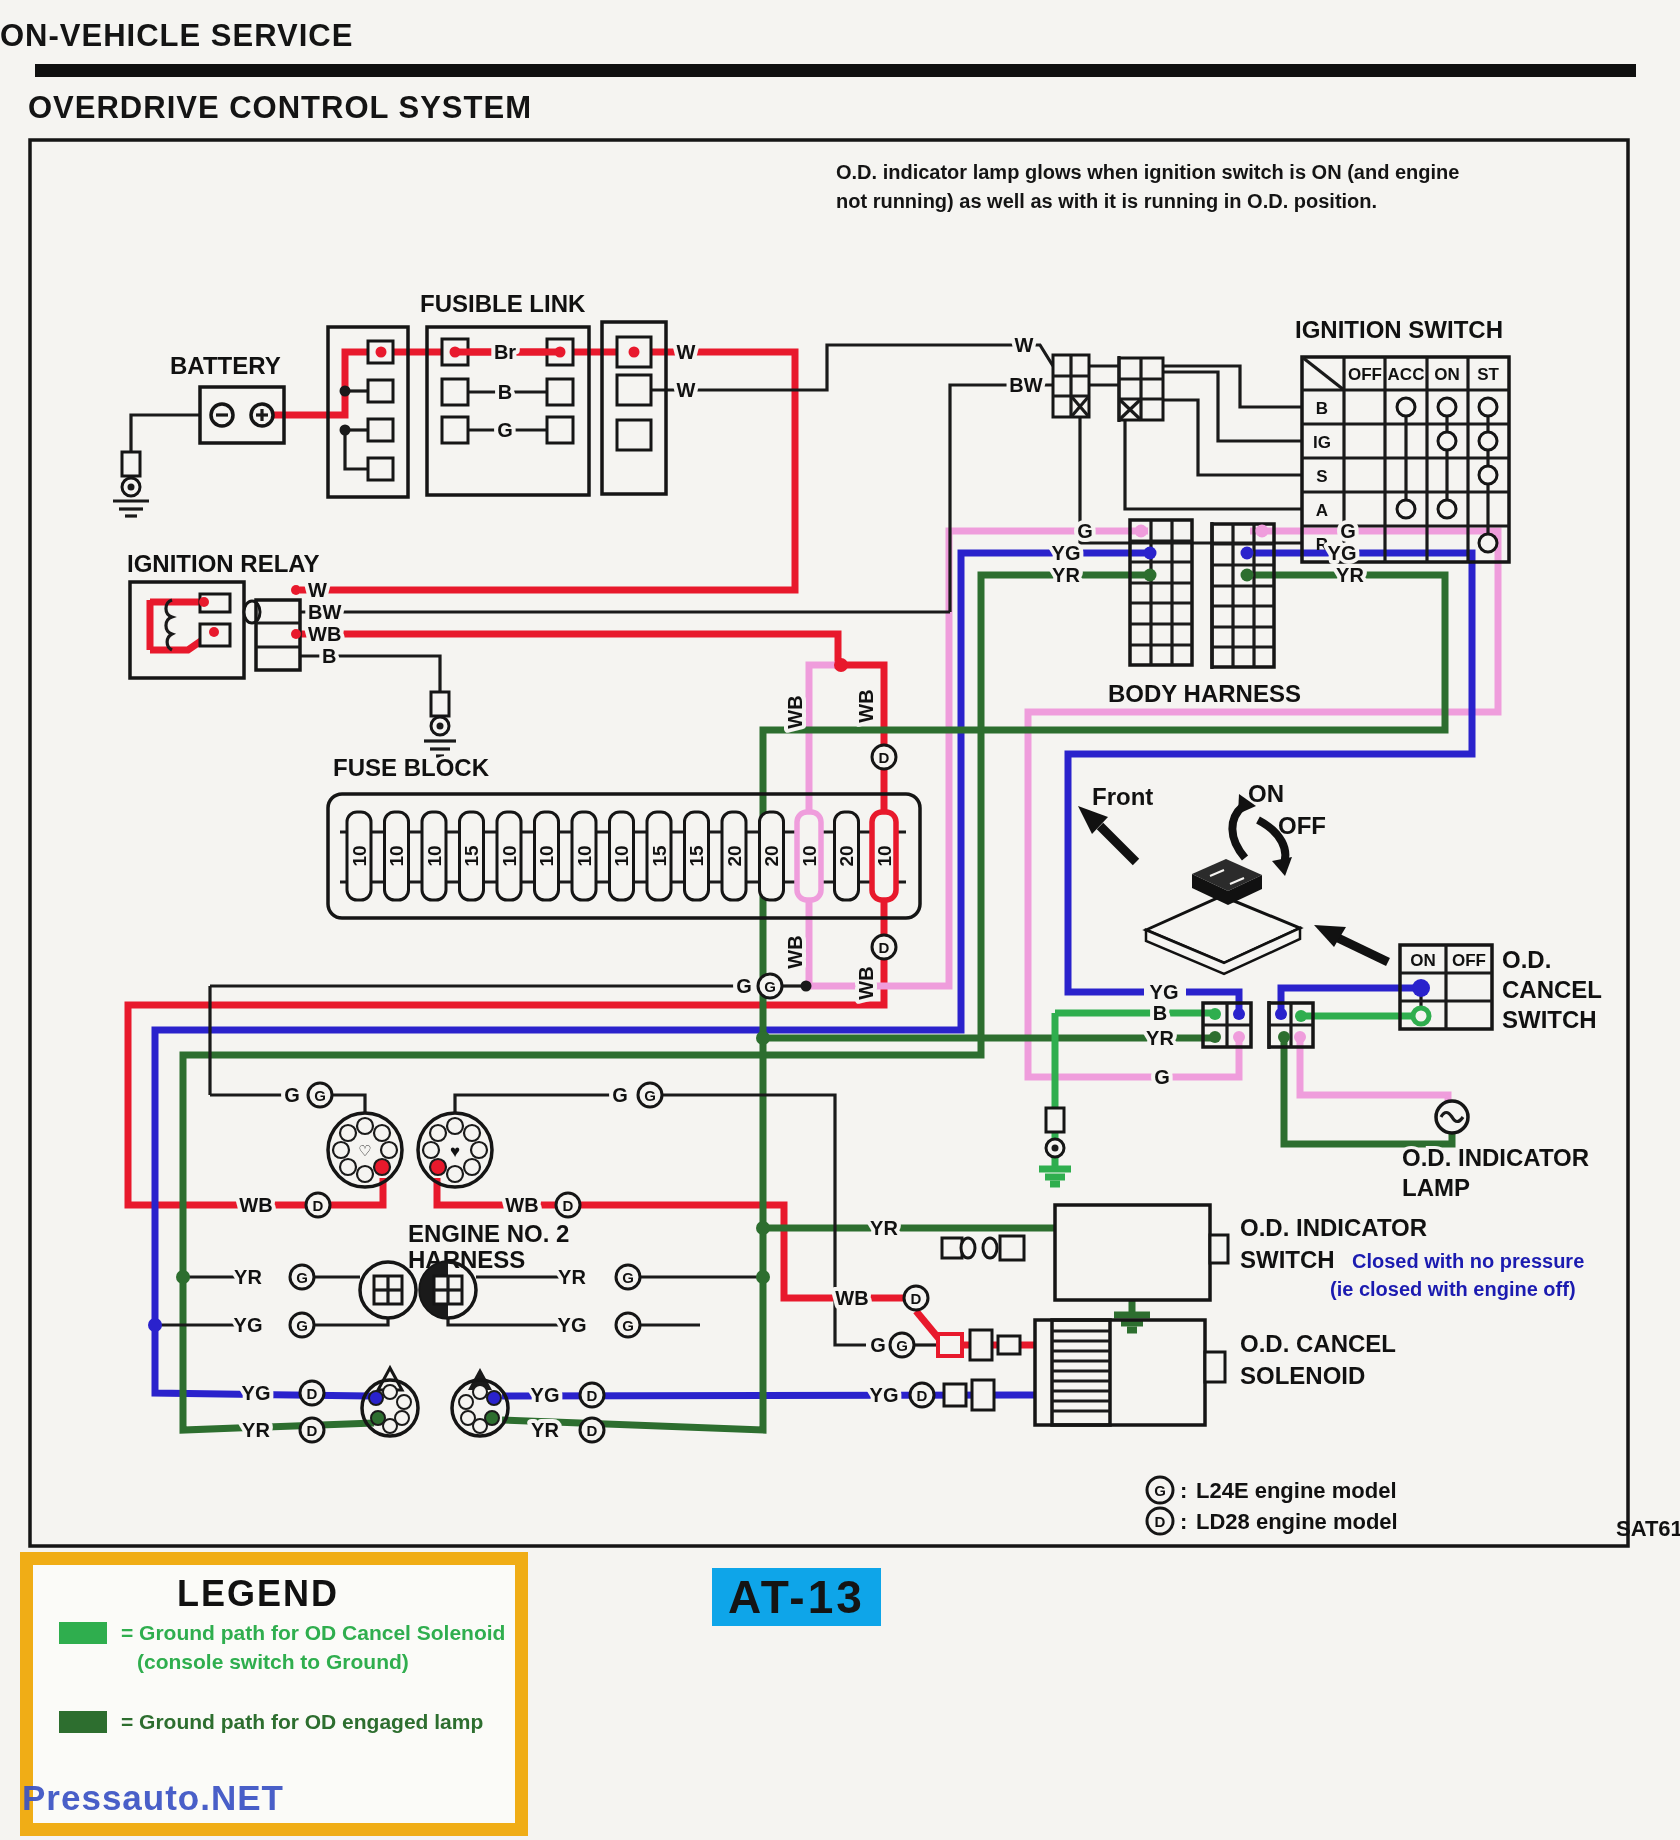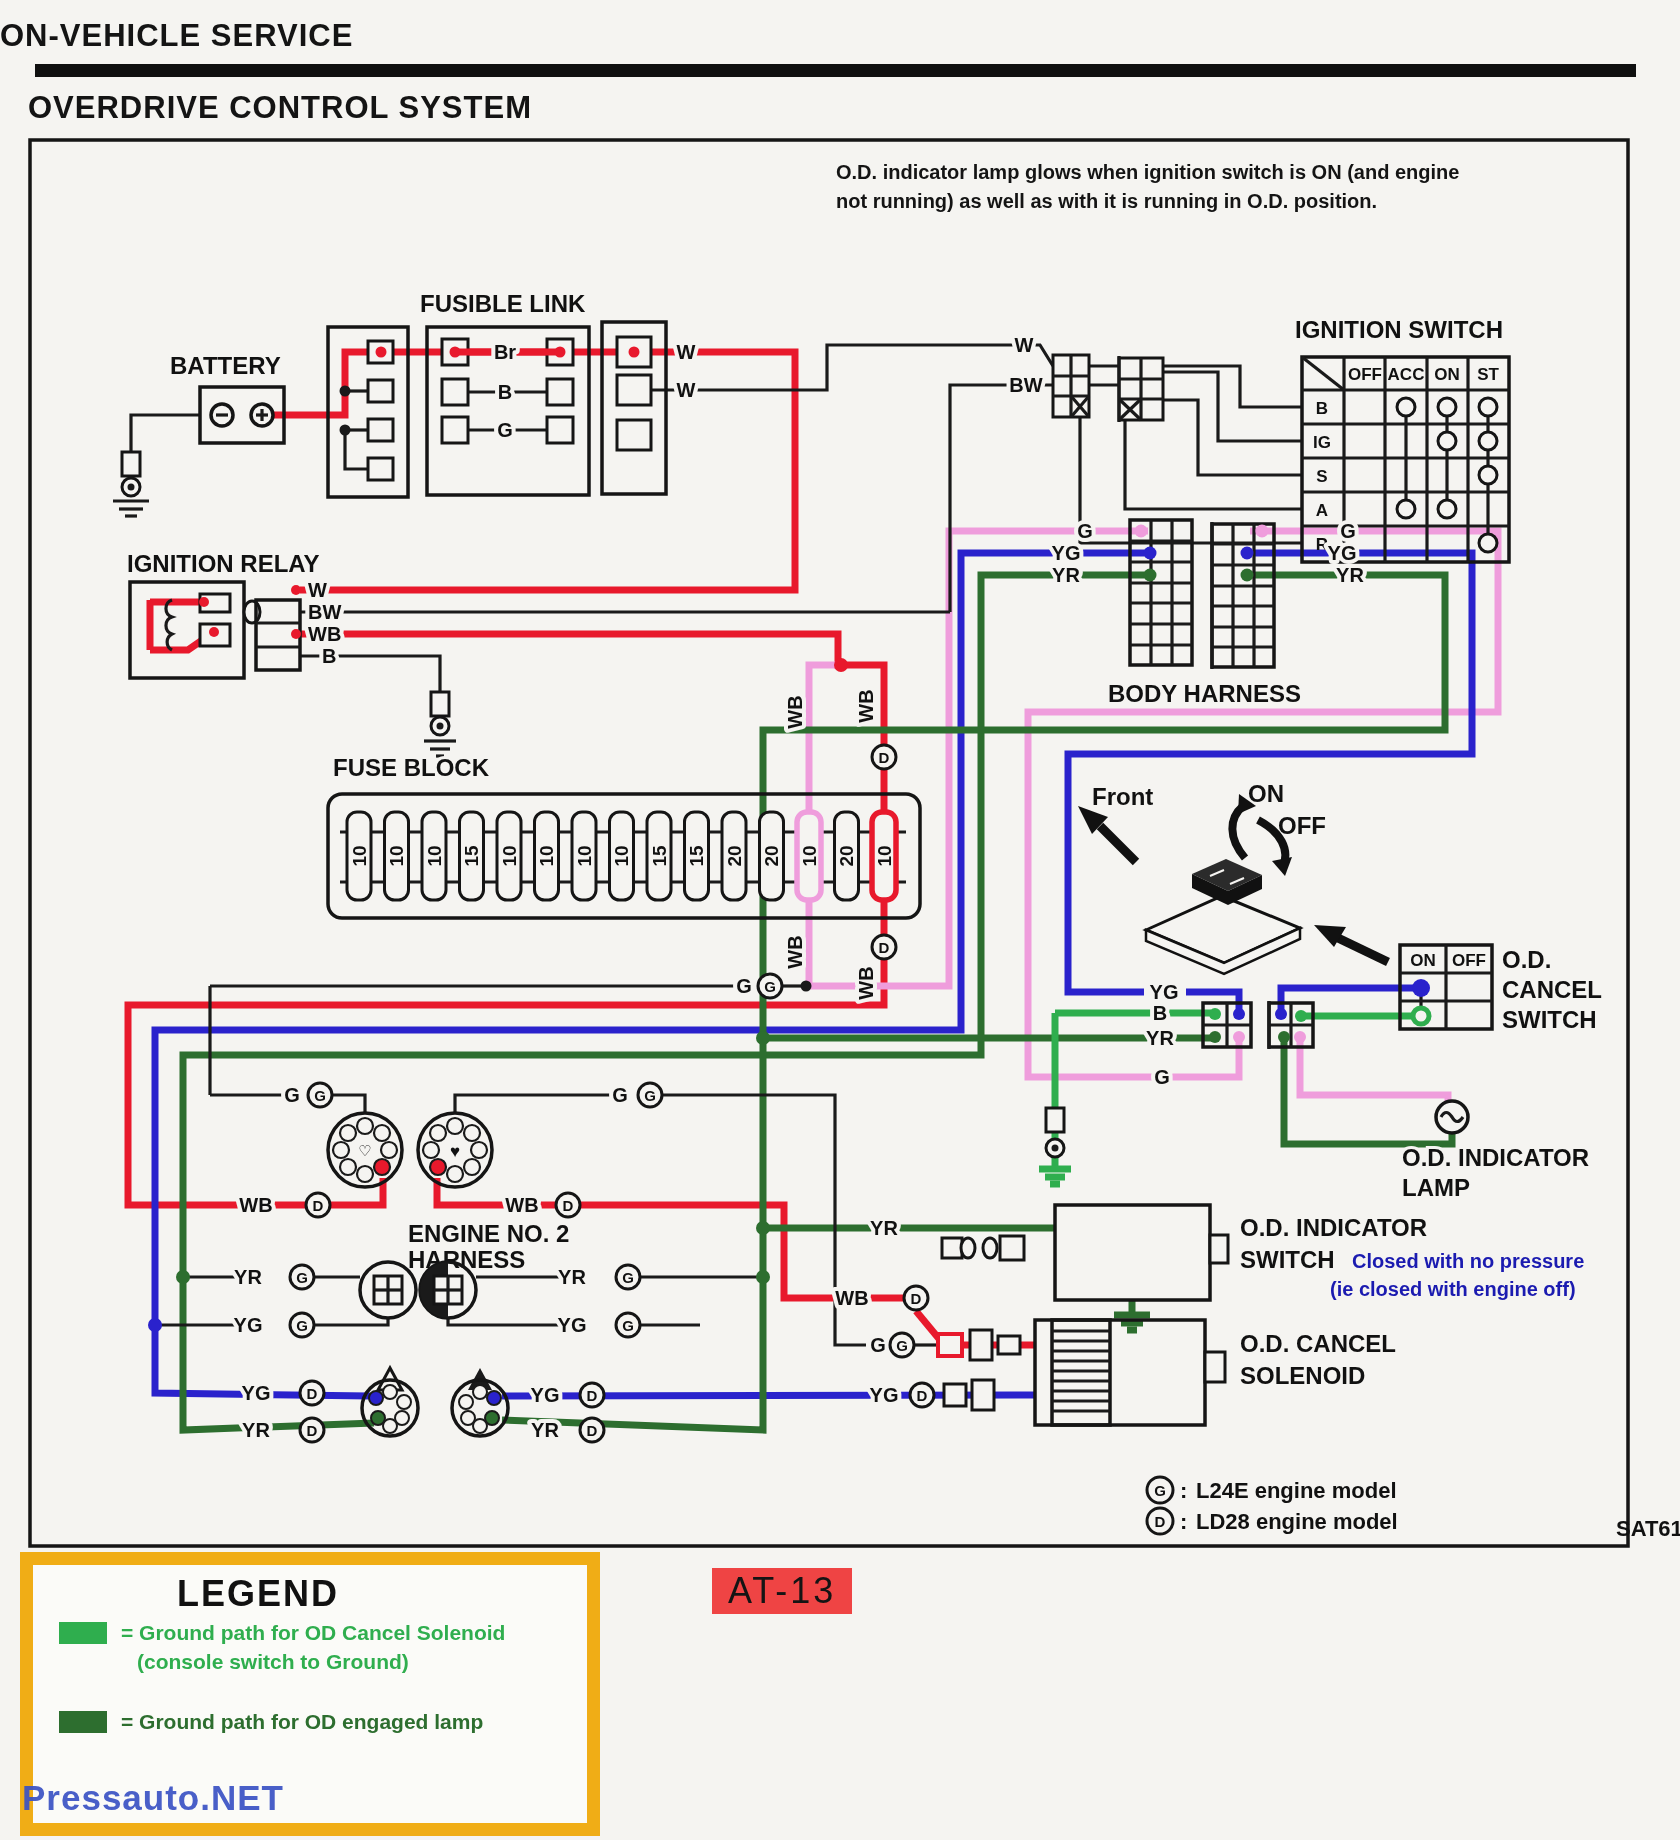--- a/index.html
+++ b/index.html
@@ -8,22 +8,22 @@
     background:#f5f4f1;
     font-family:"Liberation Sans",sans-serif;
     color:#141414;overflow:hidden;
   }
   .abs{position:absolute;}
   .page-title{left:0;right:0;top:18px;font-size:31px;font-weight:700;letter-spacing:1px;}
   .top-bar{left:35px;top:64px;width:1601px;height:13px;background:#101010;}
   .section-title{left:28px;top:90px;font-size:31px;font-weight:700;letter-spacing:1px;}
   .note{left:836px;top:158px;width:690px;font-size:20px;font-weight:700;line-height:1.45;}
   .diagram-svg{left:0;top:0;}
-  .at13{left:712px;top:1568px;font-size:36px;font-weight:400;letter-spacing:3px;background:#ef4444;padding:2px 16px;}
-  .legend{left:20px;top:1552px;width:580px;height:284px;box-sizing:border-box;
+  .at13{left:712px;top:1568px;font-size:46px;font-weight:700;letter-spacing:3px;background:#0ea5e9;padding:2px 16px;}
+  .legend{left:20px;top:1552px;width:508px;height:284px;box-sizing:border-box;
     border:13px solid #f0ad16;background:#fbfbf8;padding:6px 0 0 26px;}
   .legend-title{font-size:36px;font-weight:700;letter-spacing:2px;margin:2px 0 6px 118px;color:#111;}
   .legend-row{display:flex;align-items:center;margin:5px 0;font-size:21px;font-weight:700;}
   .legend-row .sw{width:48px;height:22px;margin-right:14px;flex:0 0 auto;}
   .legend-row.cont{margin-left:78px;margin-top:0;}
   .legend-gap{height:26px;}
   .t-red{color:#d31126;} .t-blue{color:#1c1ccc;} .t-green{color:#2fae4e;}
   .t-pink{color:#ef9ddc;} .t-dkgreen{color:#2d6e2f;}
   .watermark{left:22px;top:1778px;font-size:35px;font-weight:700;color:#3a52c4;opacity:.92;letter-spacing:1px;}
   

